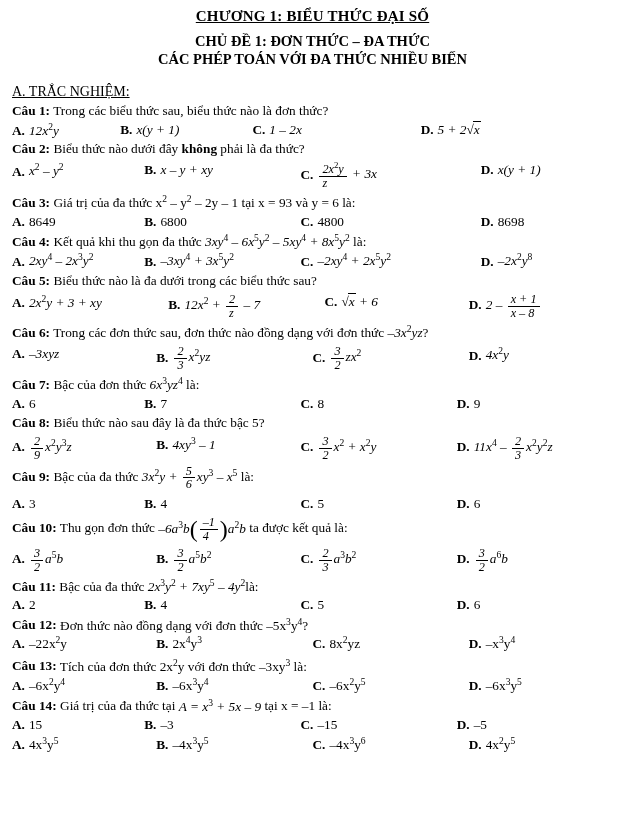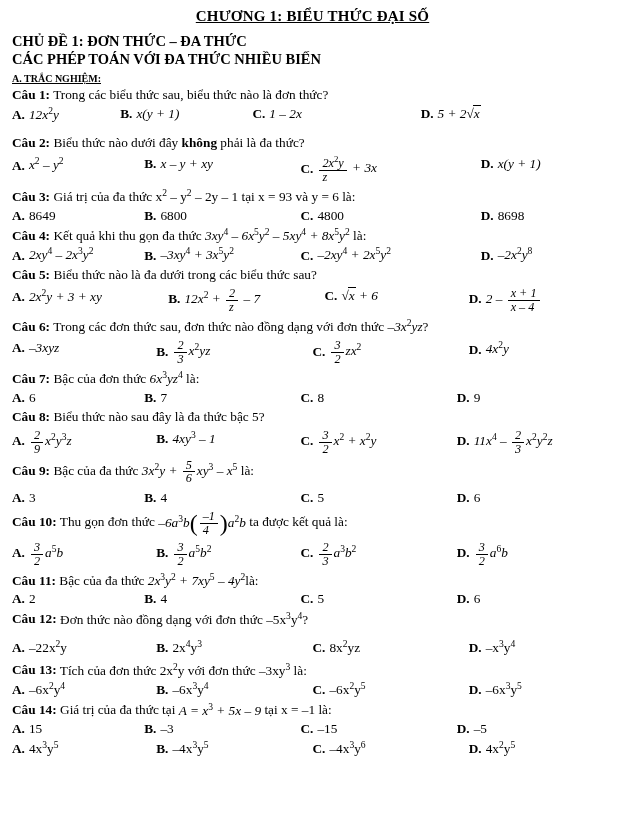--- a/index.html
+++ b/index.html
@@ -24,30 +24,30 @@
   }
   .chapter-title {
     text-align: center;
     font-weight: bold;
     font-size: 15px;
     text-decoration: underline;
     letter-spacing: 0.2px;
     margin-bottom: 7px;
   }
   .topic-title {
-    text-align: left;
+    text-align: center;
     font-weight: bold;
     font-size: 14.5px;
     line-height: 1.25;
   }
   .section-head {
-    font-weight: bold;
-    font-size: 10px;
+    font-weight: normal;
+    font-size: 14px;
     text-decoration: underline;
-    margin-top: 5px;
+    margin-top: 16px;
     margin-bottom: 2px;
   }
   .q {
     margin-top: 1px;
     line-height: 1.3;
   }
   .q-label {
     font-weight: bold;
     text-align: right;
   }
@@ -109,21 +109,21 @@
   .pbrack {
     display: inline-flex;
     align-items: center;
     vertical-align: middle;
   }
   .pbrack .par {
     font-size: 1.8em;
     font-style: normal;
     line-height: 0.8;
   }
-  .mt2 { margin-top: 10px; }
+  .mt2 { margin-top: 0; }
   .mt3 { margin-top: 3px; }
   .mt4 { margin-top: 4px; }
 </style>
 </head>
 <body>
 
 <div class="page">
 
   <div class="chapter-title">CHƯƠNG 1:  BIỂU THỨC ĐẠI SỐ</div>
 
@@ -236,21 +236,21 @@
     <div class="opt w26">
         <b>B.</b>
         <span class="math">12x<sup>2</sup> + <span class="frac"><span class="num">2</span><span class="den">z</span></span> – 7</span>
       </div>
     <div class="opt w24">
         <b>C.</b>
         <span class="math"><span class="sqrt">√<span class="radicand">x</span></span> + 6</span>
       </div>
     <div class="opt w24">
         <b>D.</b>
-        <span class="math">2 – <span class="frac"><span class="num">x + 1</span><span class="den">x – 4</span></span></span>
+        <span class="math">2 – <span class="frac"><span class="num">x + 1</span><span class="den">x – 8</span></span></span>
       </div>
   </div>
 
   <div class="q mt3">
     <span class="q-label">Câu 6:</span>
     <span>Trong các đơn thức sau, đơn thức nào đồng dạng với đơn thức <span class="math">–3x<sup>2</sup>yz</span>?</span>
   </div>
   <div class="opts mt4">
     <div class="opt w24">
         <b>A.</b>

